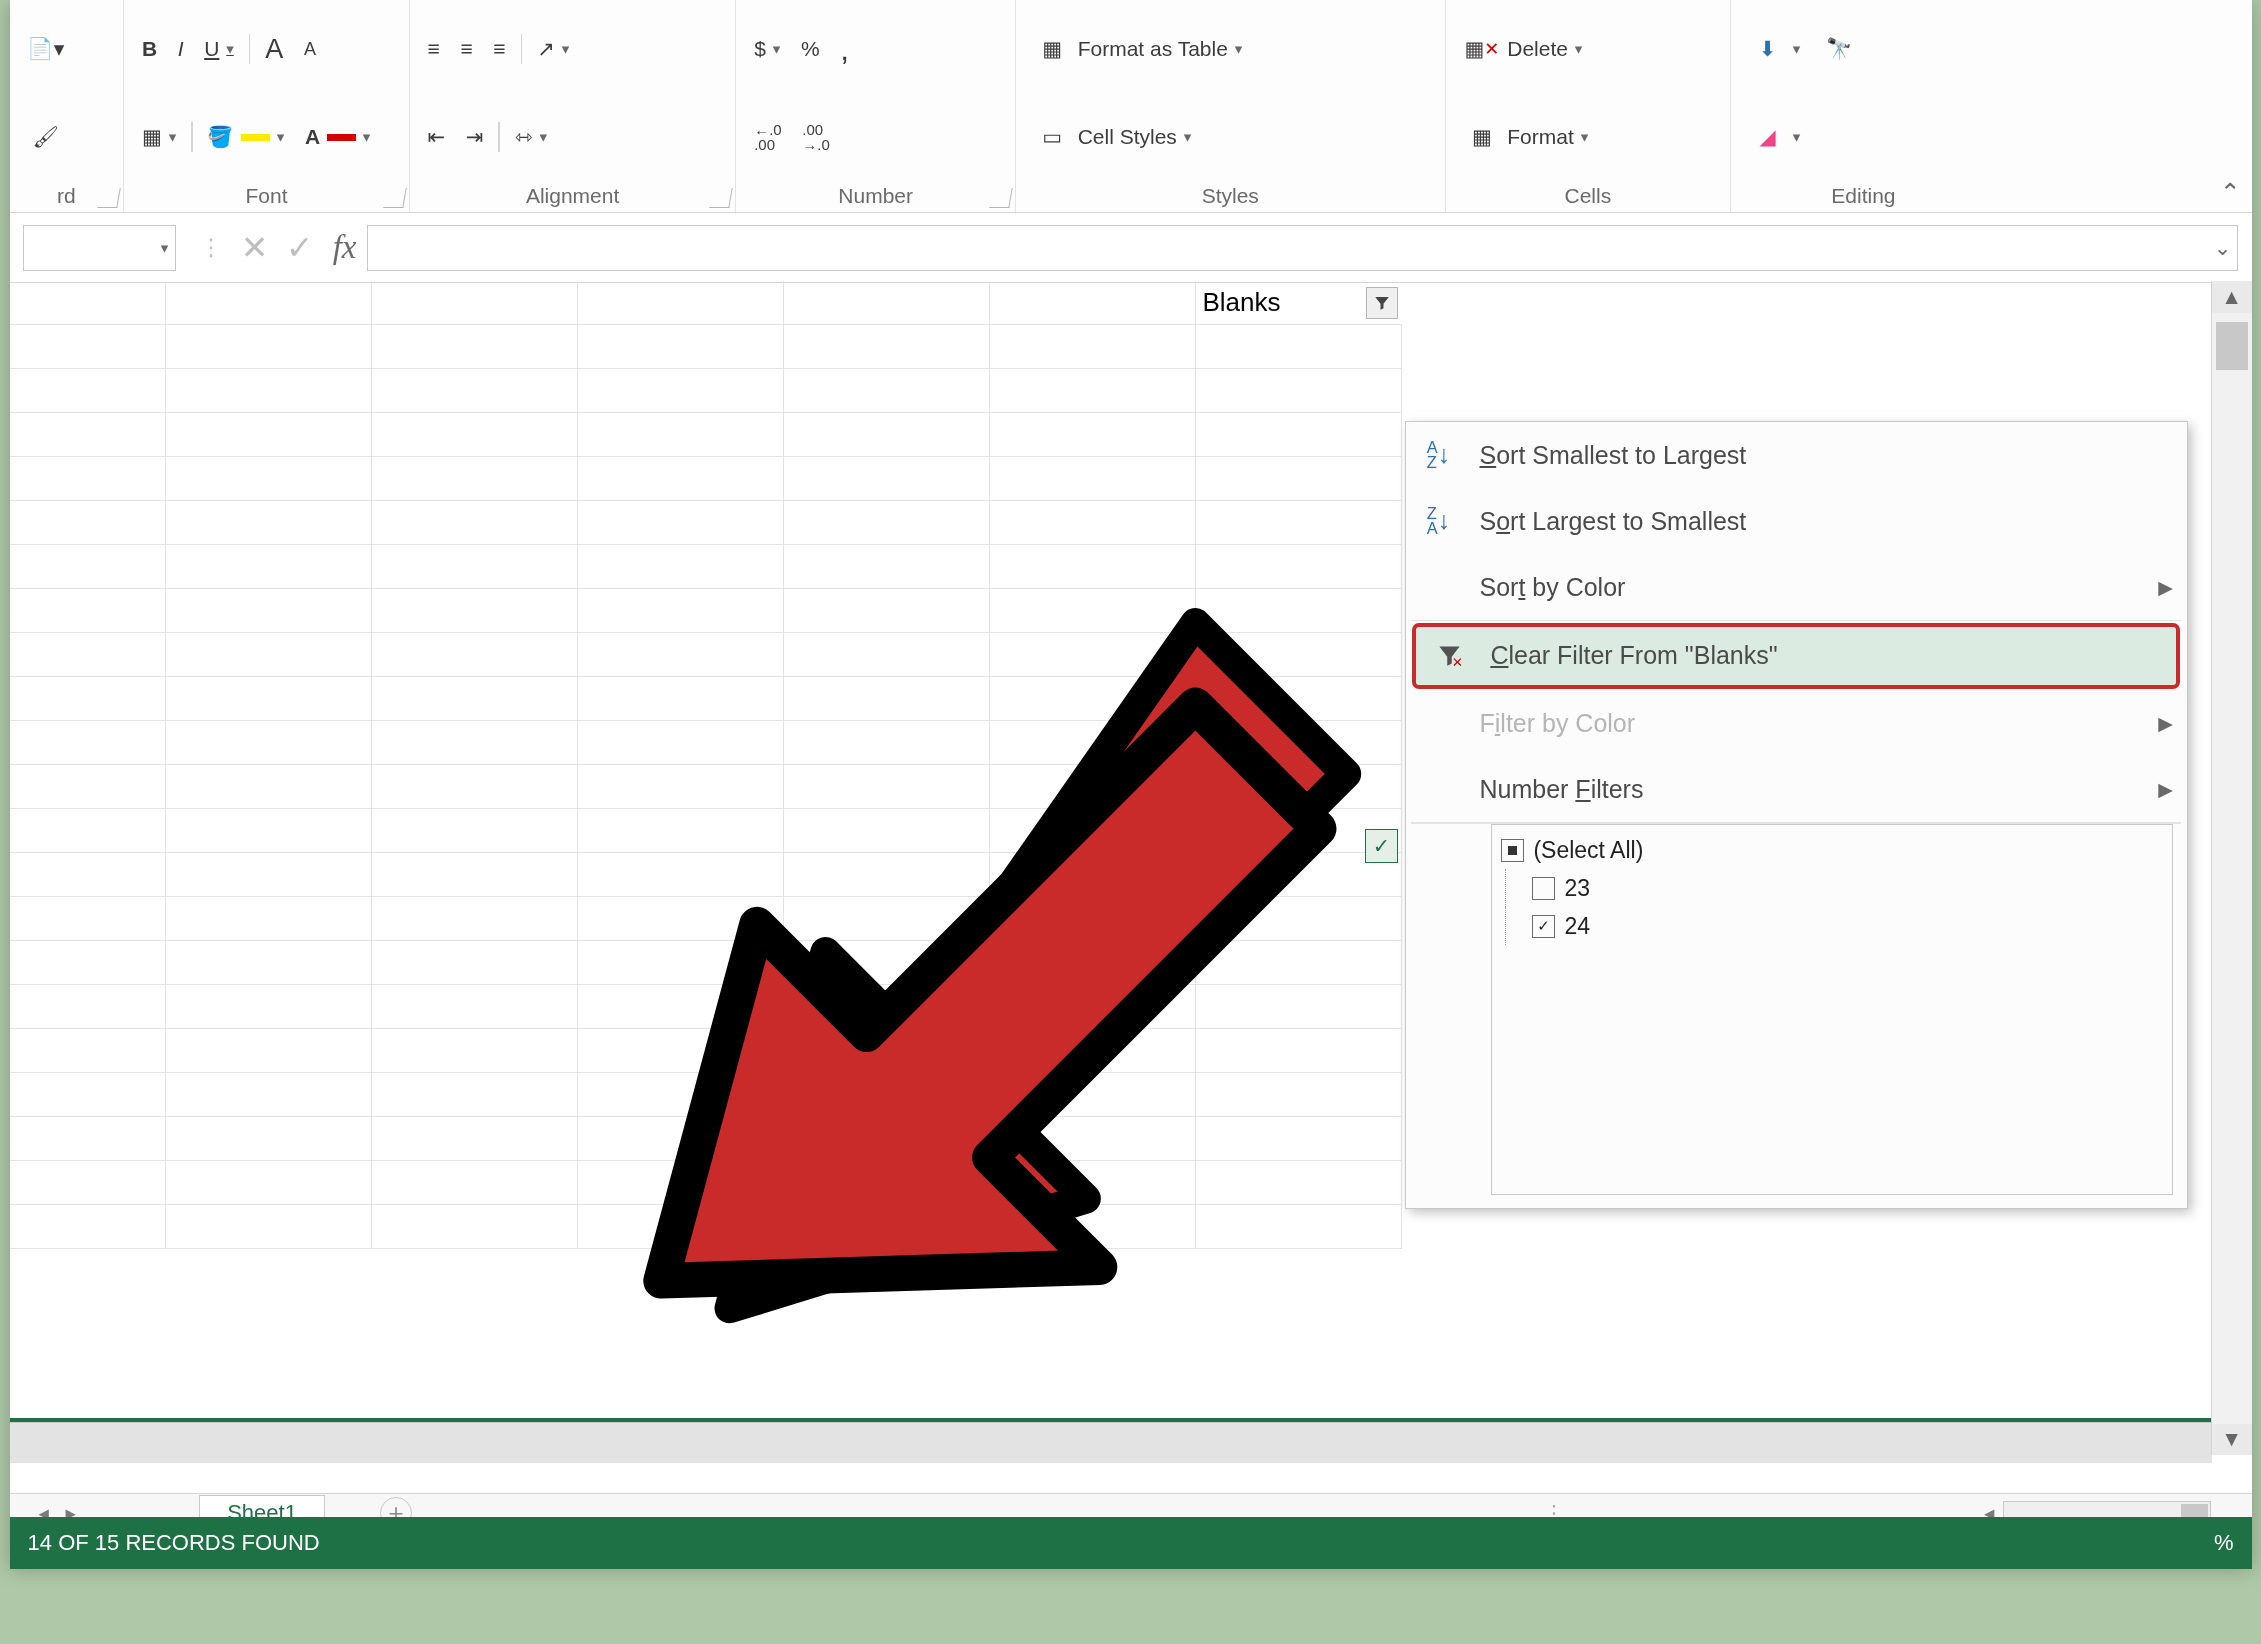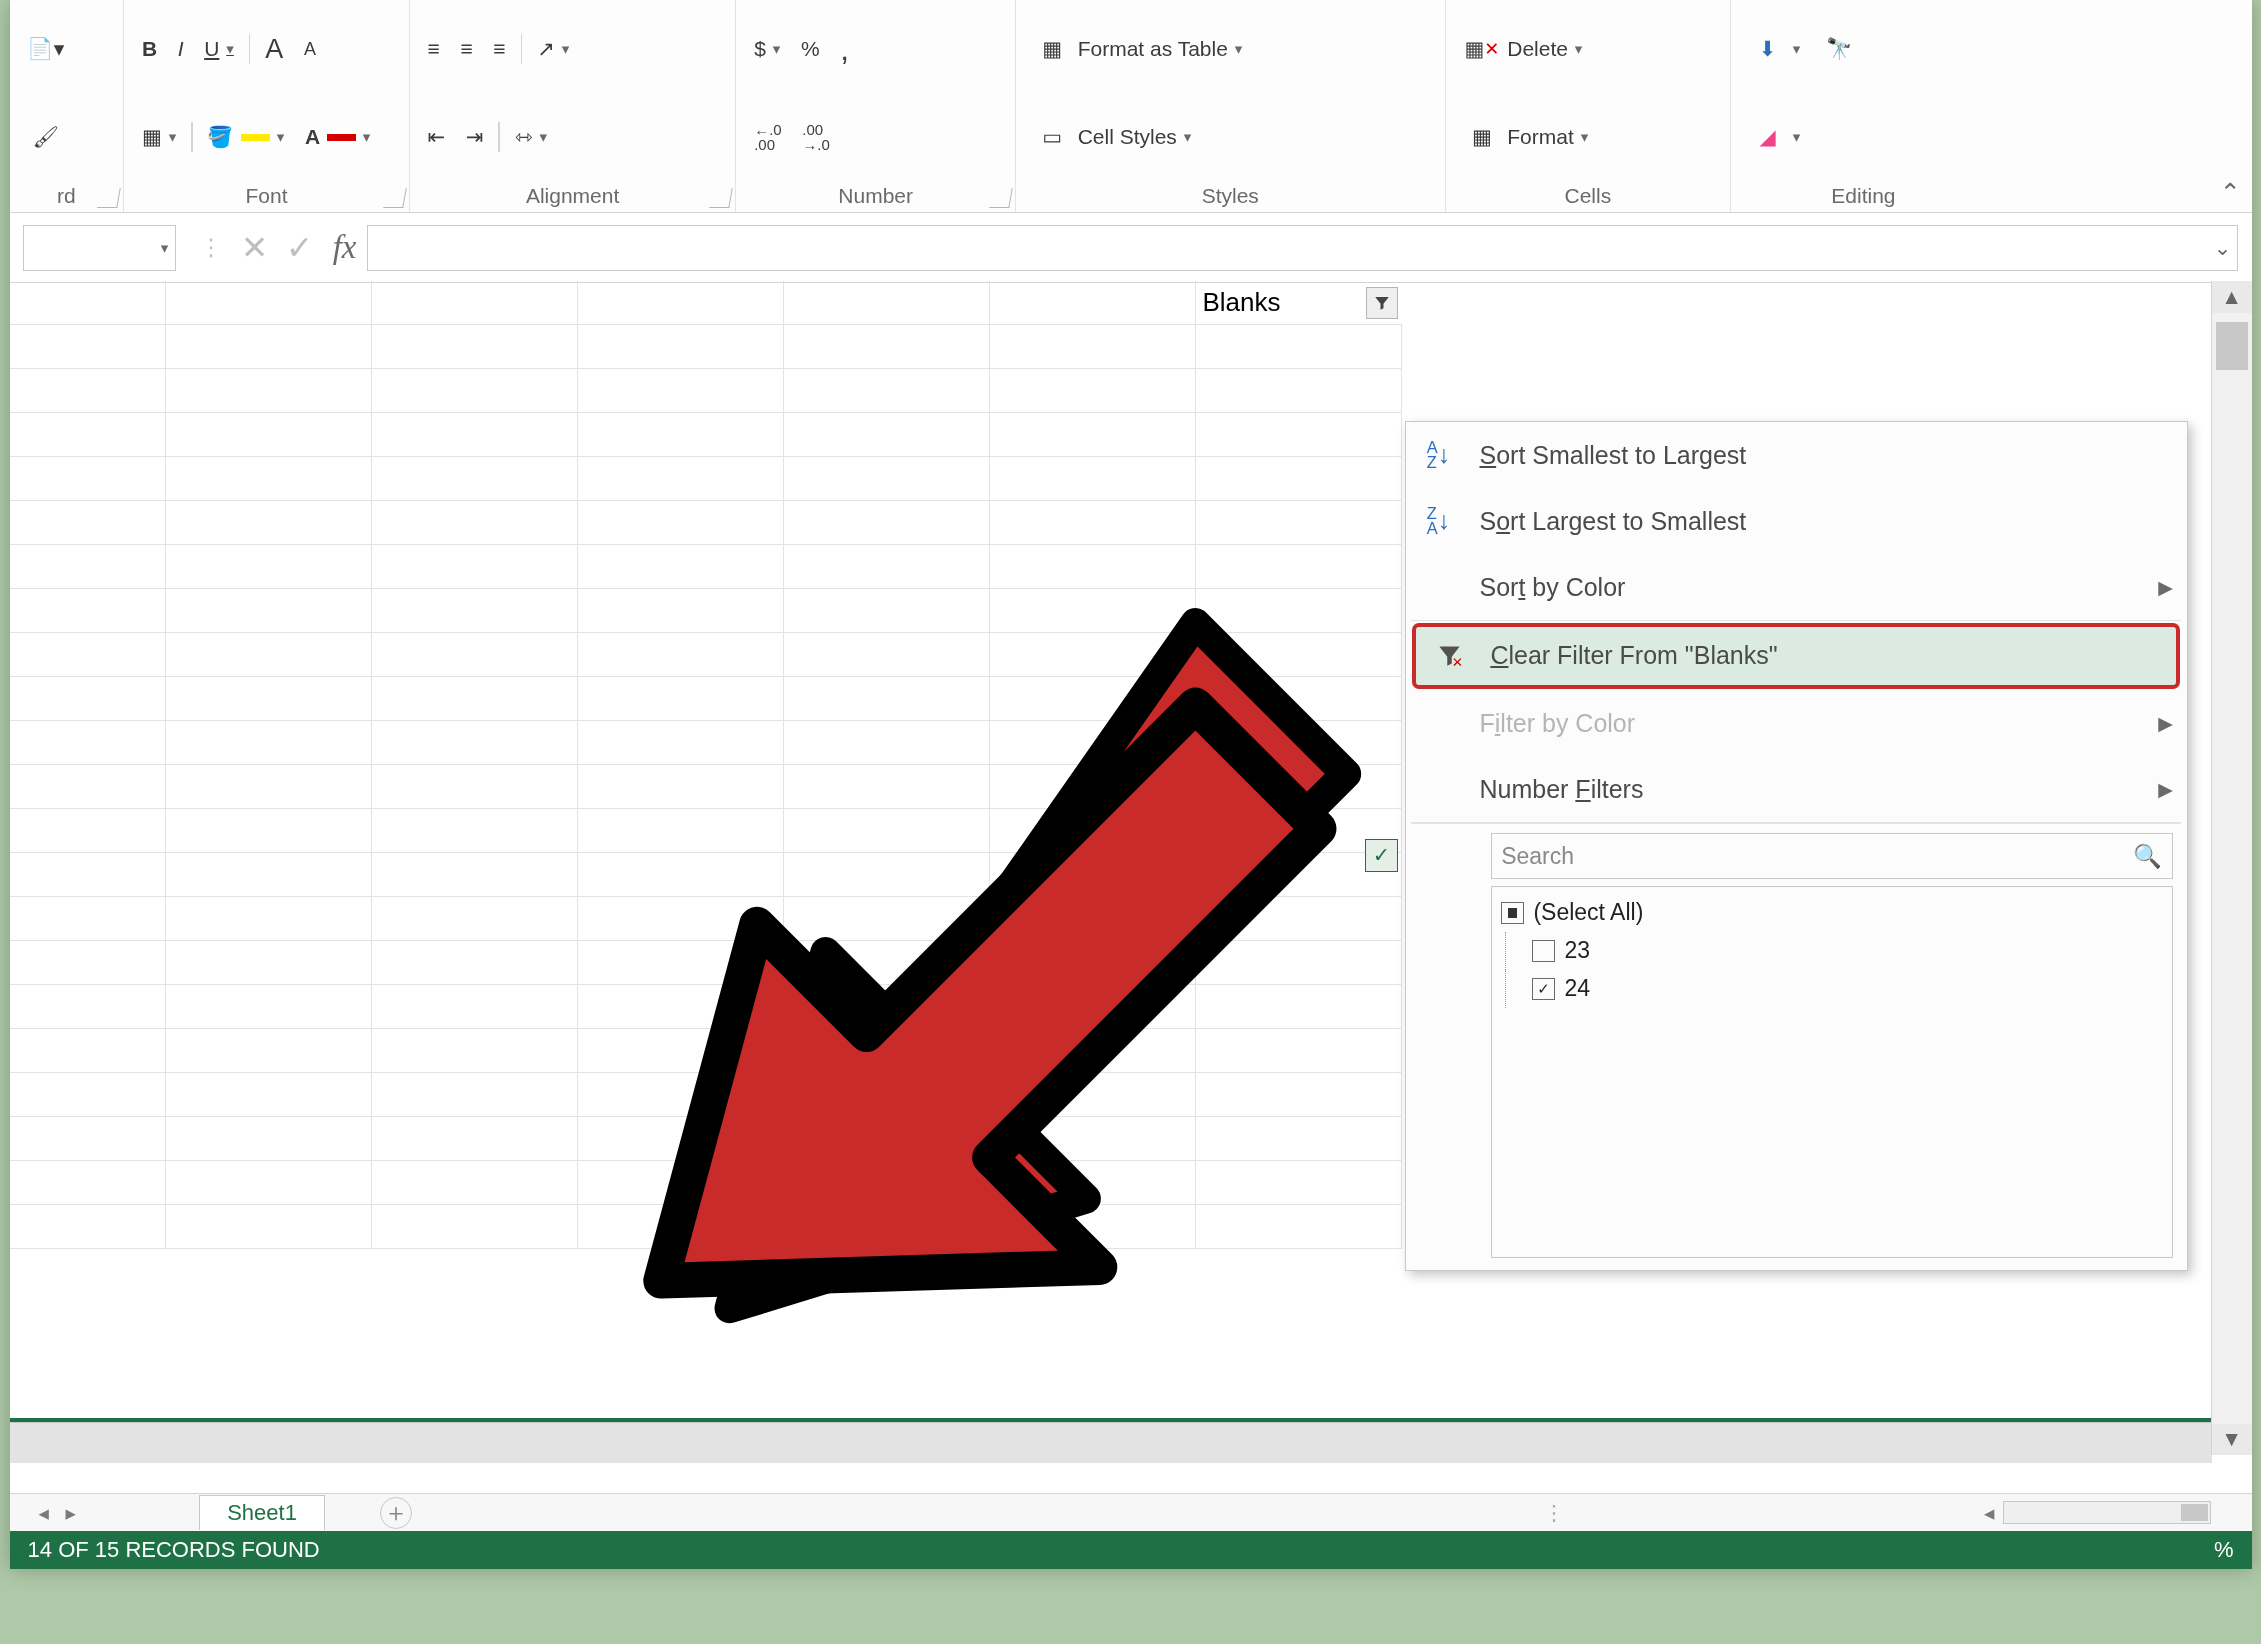--- a/index.html
+++ b/index.html
@@ -198,21 +198,21 @@
 
   
   .status-bar {
     position:absolute;
     left:0; right:0; bottom:0;
     height:38px;
     background:#1e7145;
     color:#fff;
     display:flex;
     align-items:center;
-    padding:0 18px;
+    padding:7px 18px;
     font-size:22px;
   }
   .status-bar .right { margin-left:auto; }
 
   
   .vscroll {
     position:absolute;
     top:281px; bottom:114px; right:0;
     width:40px;
     background:#f1f1f1;
@@ -754,24 +754,20 @@
     </div>
     <div class="fm-item">
       <span class="spacer"></span>
       <span>Number <u class="acc">F</u>ilters</span>
       <span class="chev">▶</span>
     </div>
     <div class="fm-sep"></div>
 
     <div style="position:relative">
       <div class="fm-checkside">✓</div>
-      <div class="fm-search">
-        <span>Search</span>
-        <span class="mag">🔍</span>
-      </div>
       <div class="fm-listbox">
         <div class="li">
           <span class="cb ind"></span>
           <span>(Select All)</span>
         </div>
         <div class="li">
           <span class="tree-line"></span>
           <span class="cb"></span>
           <span>23</span>
         </div>

